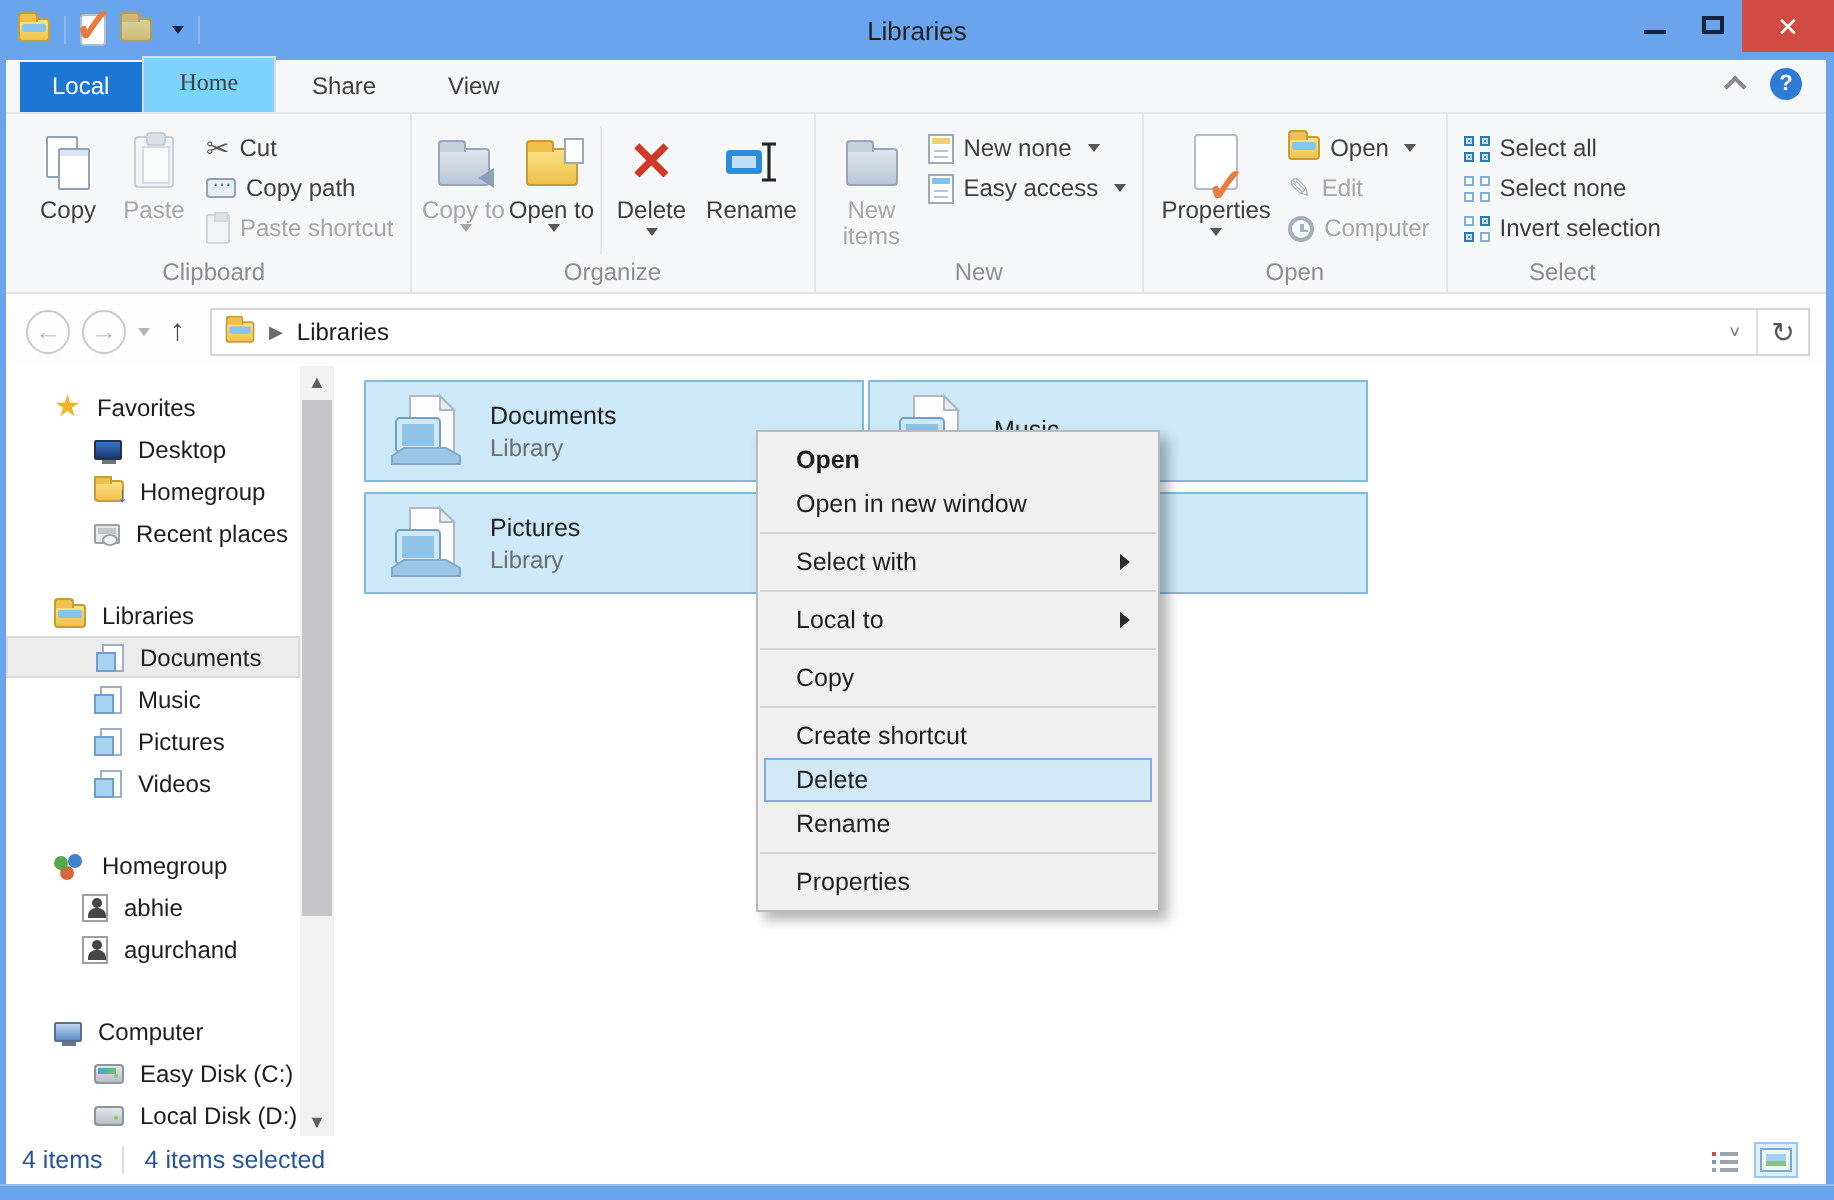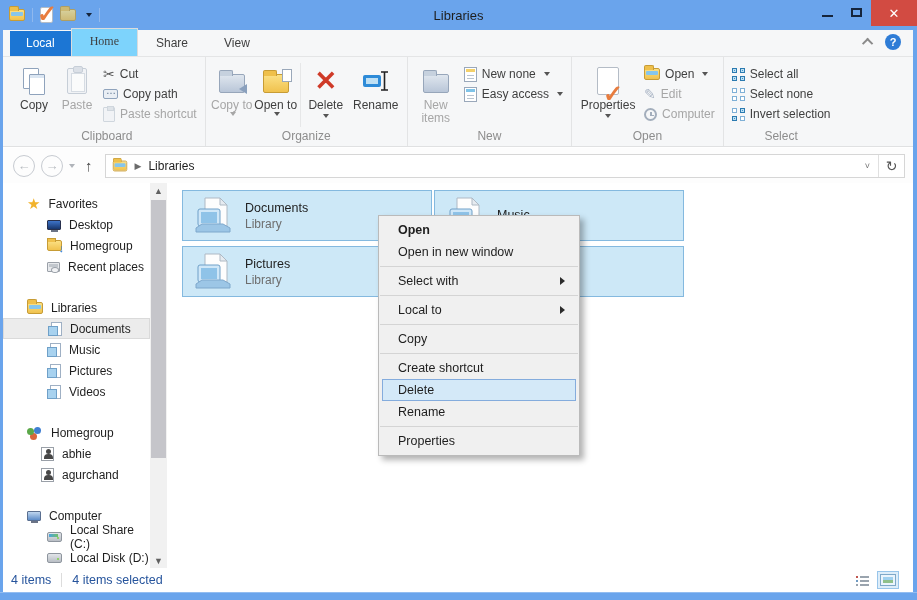--- a/index.html
+++ b/index.html
@@ -441,21 +441,21 @@
       <span class="ic person"></span>
       <span>agurchand</span>
     </div>
     <div class="tgap"></div>
     <div class="trow">
       <span class="ic mon gray"></span>
       <span>Computer</span>
     </div>
     <div class="trow child">
       <span class="ic disk c"></span>
-      <span>Local Share (C:)</span>
+      <span>Easy Disk (C:)</span>
     </div>
     <div class="trow child">
       <span class="ic disk"></span>
       <span>Local Disk (D:)</span>
     </div>
   </div>
 
   <div class="vscroll">
     <div class="varrow">▲</div>
     <div class="vthumb"></div>

